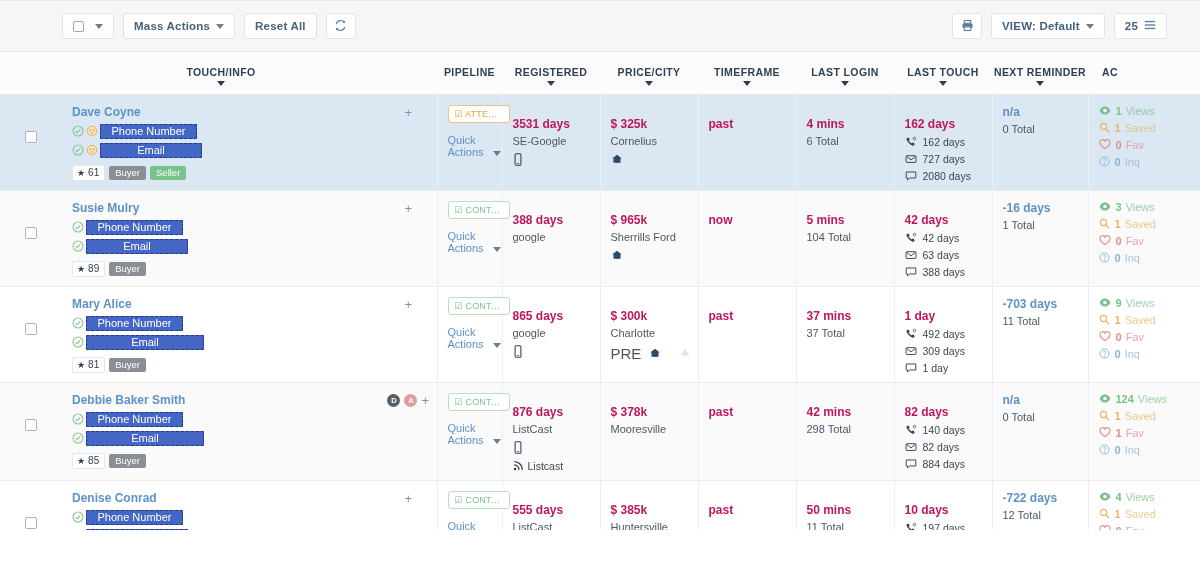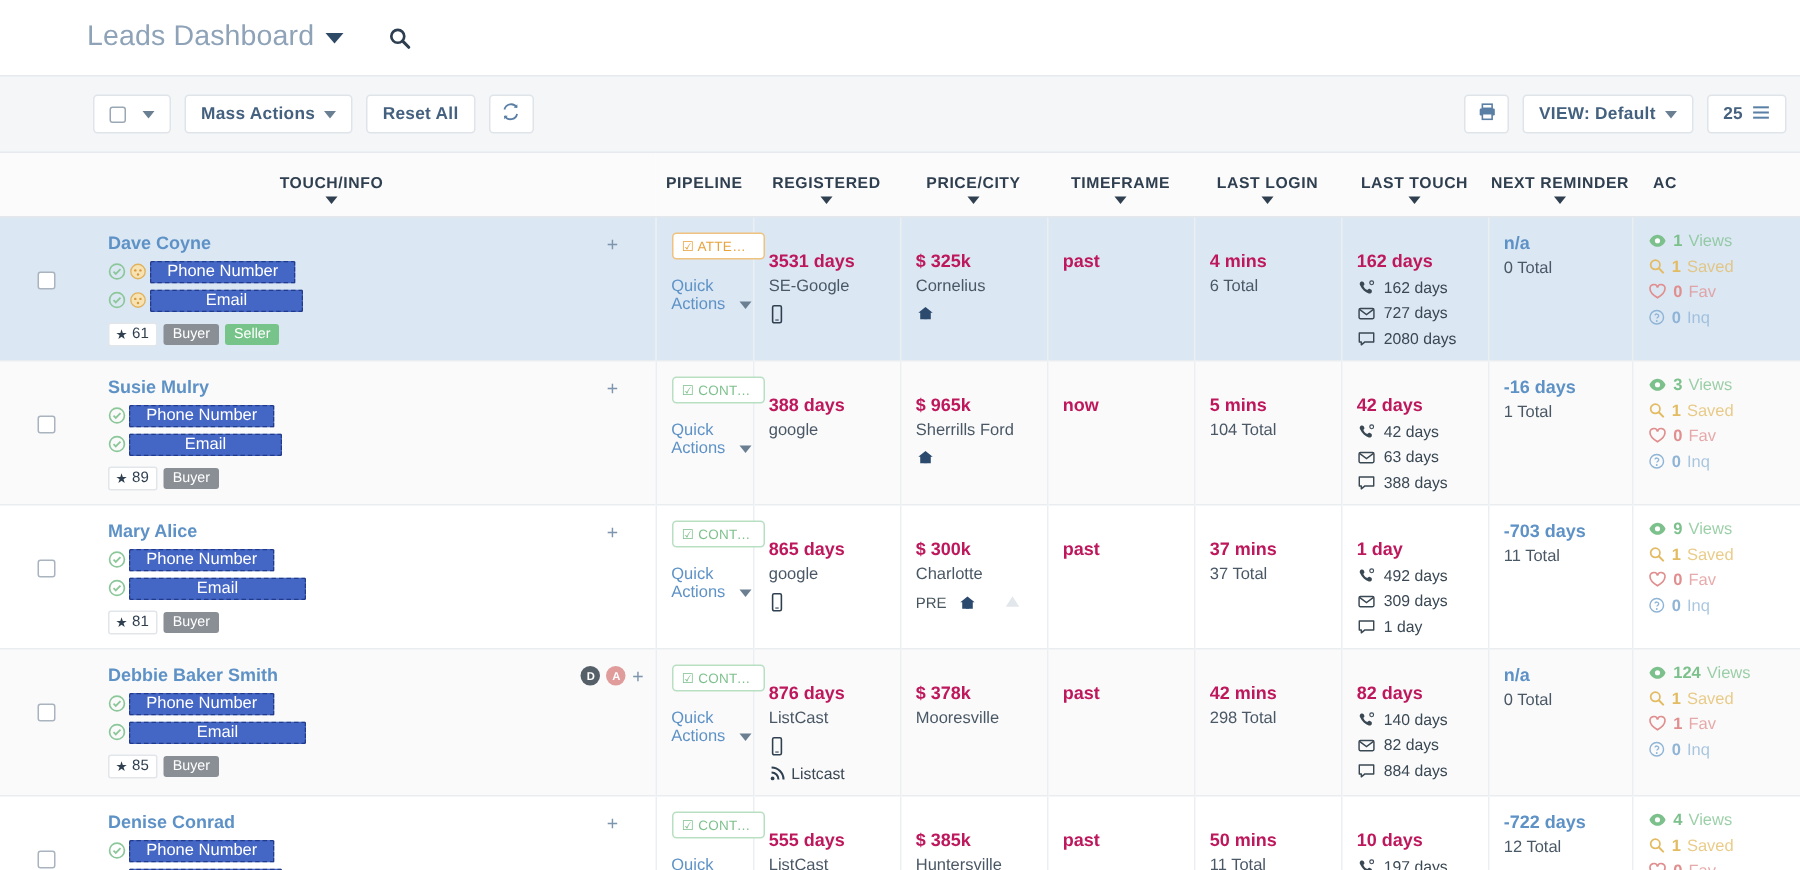--- a/index.html
+++ b/index.html
@@ -47,21 +47,21 @@
   .btn .cb {
     width:11px;height:11px;border:1.4px solid #9aa7b4;border-radius:2px;
     display:inline-block; margin-right:5px; background:#fff;
   }
   .caret-sm {
     display:inline-block; margin-left:6px;
     width:0;height:0;border-left:4px solid transparent;border-right:4px solid transparent;
     border-top:5px solid #6b7f93;
   }
   .btn.icon-only { width:30px; padding:0; }
-  .toolbar-right { position:absolute; right: 0; display:flex; align-items:center; }
+  .toolbar-right { position:absolute; right: 24px; display:flex; align-items:center; }
 
   
   .table-wrap { width:1200px; height: 478px; overflow:hidden; background:#fff; }
   table.grid { border-collapse: collapse; width: 1255px; table-layout: fixed; }
 
   thead th {
     height: 42px; vertical-align: top; padding-top: 14px;
     font-size: 10.5px; font-weight: bold; color:#2f3f4f;
     letter-spacing: .4px; text-align:center;
     background: #fbfbfc; border-bottom:1px solid #e4e8ec;
@@ -137,37 +137,27 @@
   .act-row { display:flex; align-items:center; font-size:11px; margin-bottom:5px; white-space:nowrap; }
   .act-row .n { font-weight:bold; margin:0 4px 0 5px; }
   .act-views { color:#7cc08c; }
   .act-saved { color:#e3bb63; }
   .act-fav  { color:#e08e8e; }
   .act-inq  { color:#8fb4d6; }
   .act-label { opacity:.75; }
 
   .src-ico { margin-top:6px; display:flex; align-items:center; font-size:10.5px; color:#3a4854; }
   .src-ico svg { margin-right:4px; }
-  .pre { font-size:10px; color:#48565f; margin-right:8px; }
+  .pre { font-size:15px; color:#48565f; margin-right:8px; }
 </style>
 </head>
 <body>
 
 <div id="app">
 
-  <div class="topbar">
-    <span class="page-title">Leads Dashboard</span>
-    <span class="title-caret"></span>
-    <span class="title-search">
-      <svg width="15" height="15" viewBox="0 0 16 16">
-        <circle cx="6.6" cy="6.6" r="4.6" fill="none" stroke="#2d3e50" stroke-width="1.9"></circle>
-        <line x1="10.1" y1="10.1" x2="14.4" y2="14.4" stroke="#2d3e50" stroke-width="2.2" stroke-linecap="round"></line>
-      </svg>
-    </span>
-  </div>
 
   <div class="toolbar">
     <div class="btn">
       <span class="cb"></span>
       <span class="caret-sm"></span>
     </div>
     <div class="btn plain">
       <span>Mass Actions</span>
       <span class="caret-sm"></span>
     </div>

